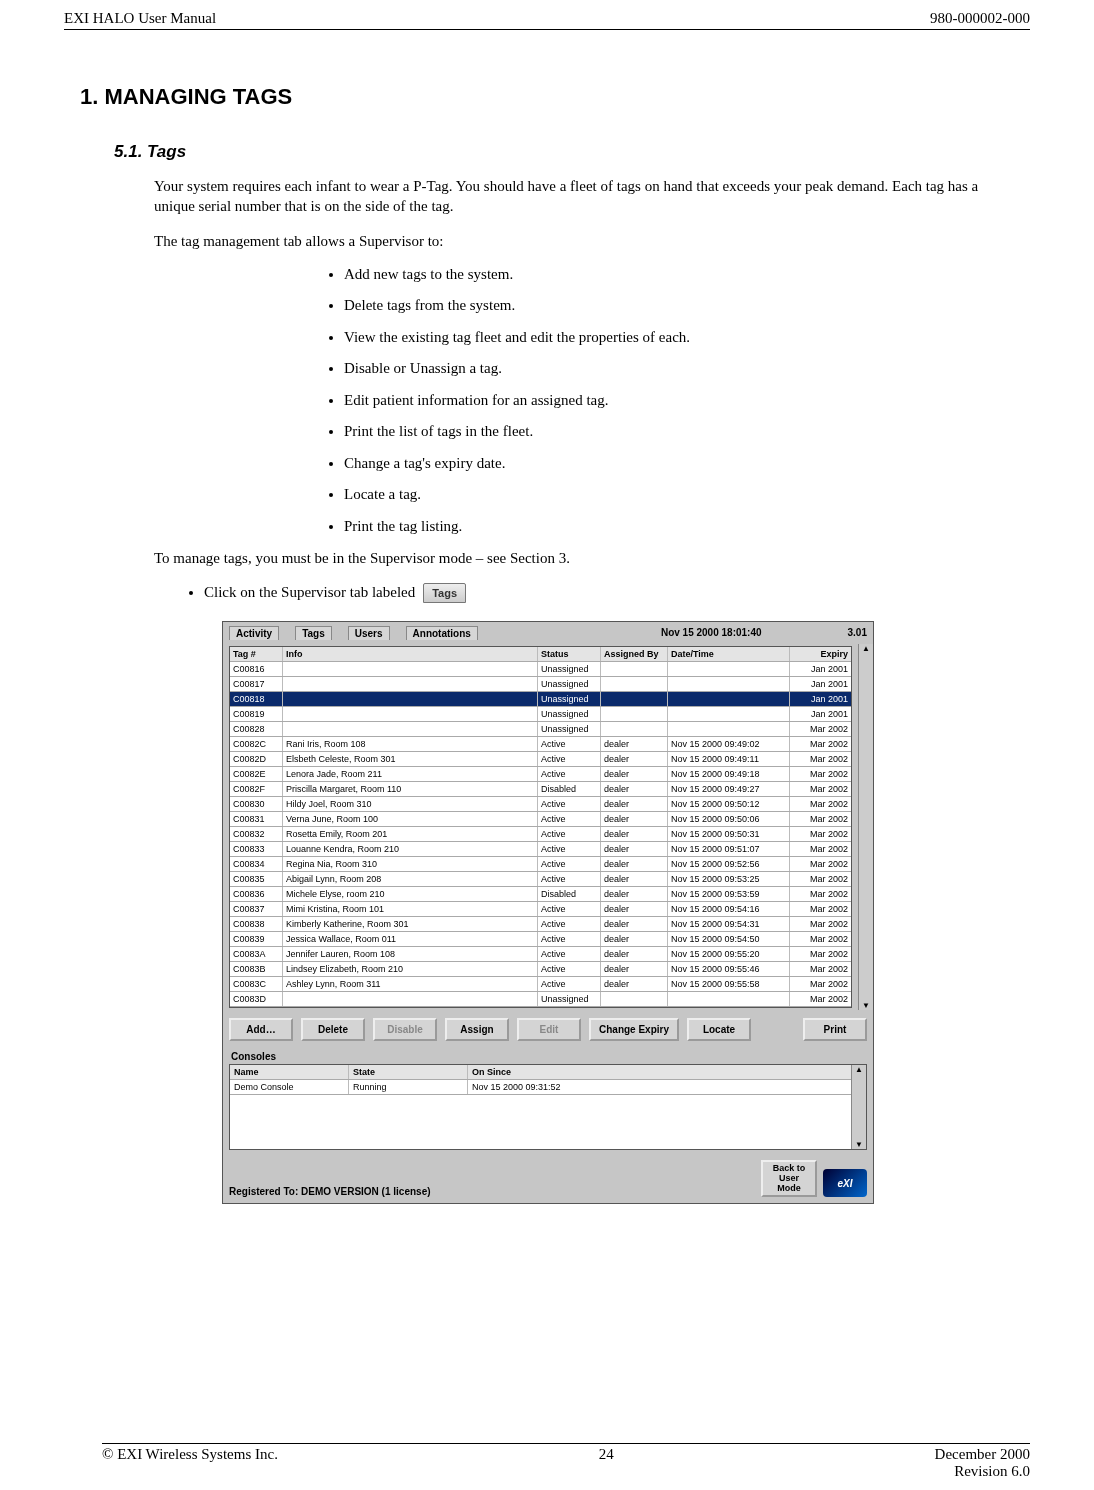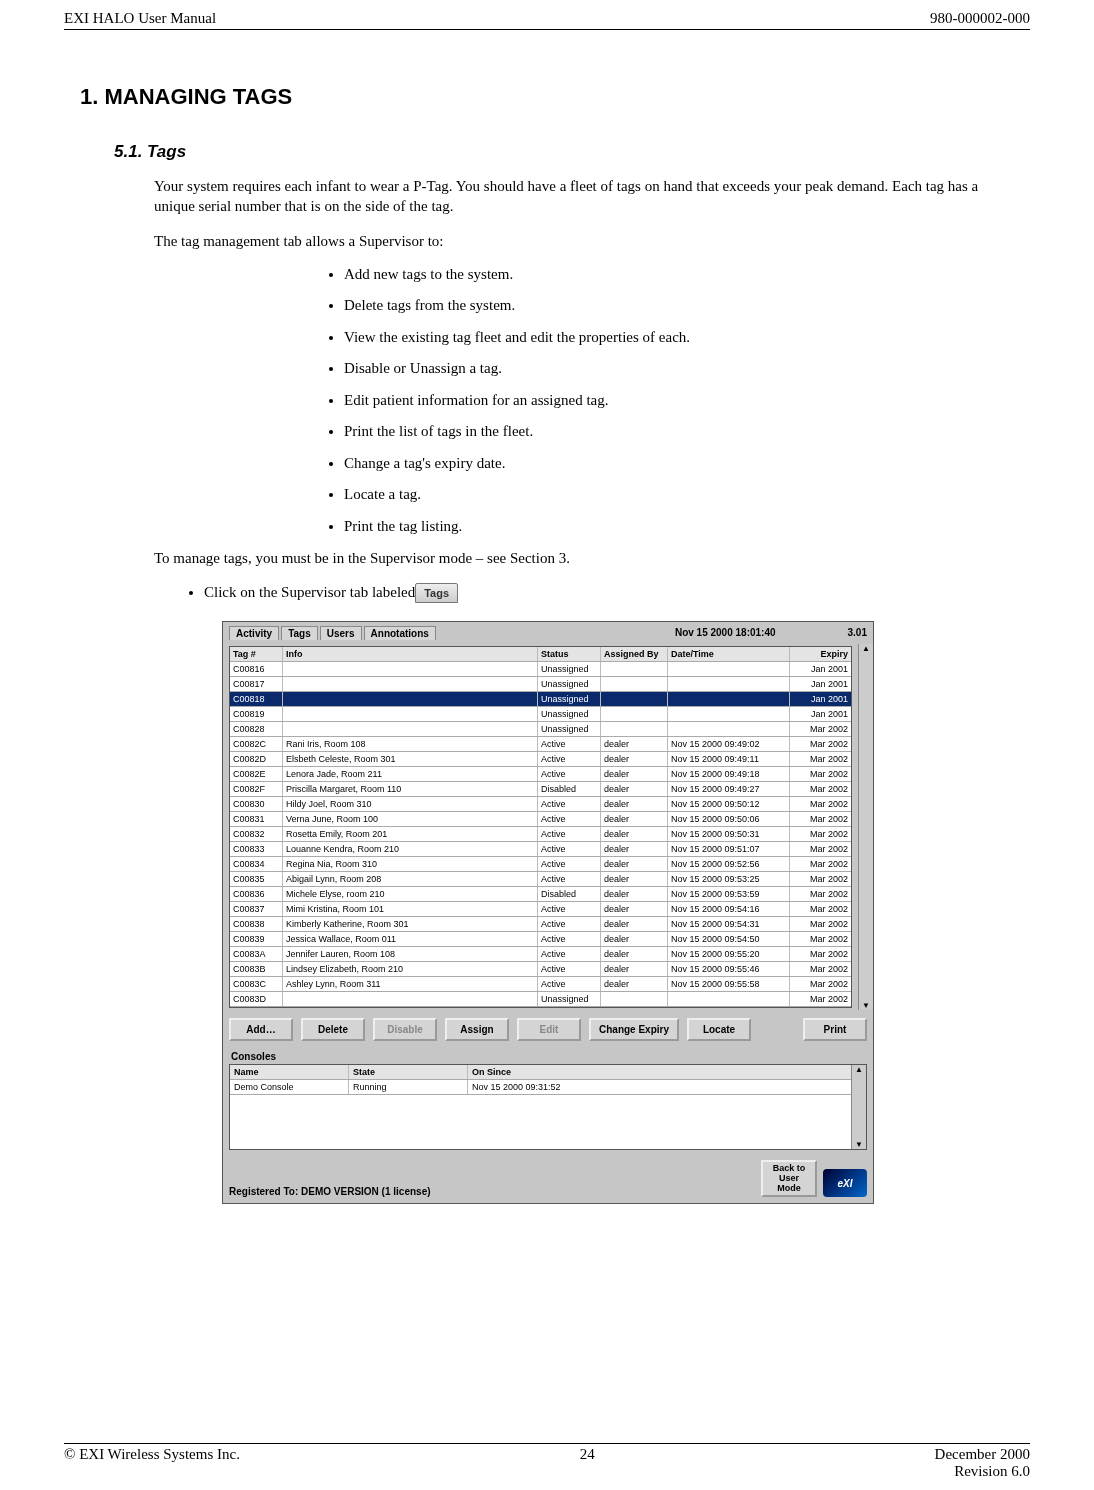--- a/index.html
+++ b/index.html
@@ -55,20 +55,21 @@
   ul.bullets li {
     margin-bottom: 12px;
     line-height: 1.3;
   }
   ul.bullets.small {
     padding-left: 140px;
   }
   .click-line {
     display: flex;
     align-items: flex-end;
+    gap: 8px;
   }
   .tab-icon {
     display: inline-flex;
     align-items: center;
     border: 1px solid #777;
     background: linear-gradient(#eee, #ccc);
     padding: 2px 8px;
     font-family: Tahoma, Arial, sans-serif;
     font-size: 11px;
     font-weight: bold;
@@ -86,21 +87,21 @@
     font-size: 10px;
     color: #000;
     background: #c6c6c6;
     border: 1px solid #555;
     width: 100%;
   }
   .app-top {
     display: flex;
     align-items: center;
     padding: 4px 6px;
-    gap: 2px;
+    gap: 16px;
   }
   .app-tab {
     background: #d6d6d6;
     border: 1px solid #888;
     border-bottom: none;
     padding: 1px 6px;
     font-size: 10px;
     font-weight: bold;
     cursor: default;
   }
@@ -242,20 +243,21 @@
     position: absolute;
     left: 64px; right: 64px;
     bottom: 10px;
   }
   .footer-line {
     border-top: 1px solid #000;
     display: flex;
     justify-content: space-between;
     padding-top: 2px;
     font-size: 15px;
+    margin-left: 38px;
   }
   .footer-rev {
     text-align: right;
     font-size: 15px;
   }
 </style>
 </head>
 <body>
 
 <div class="page">

